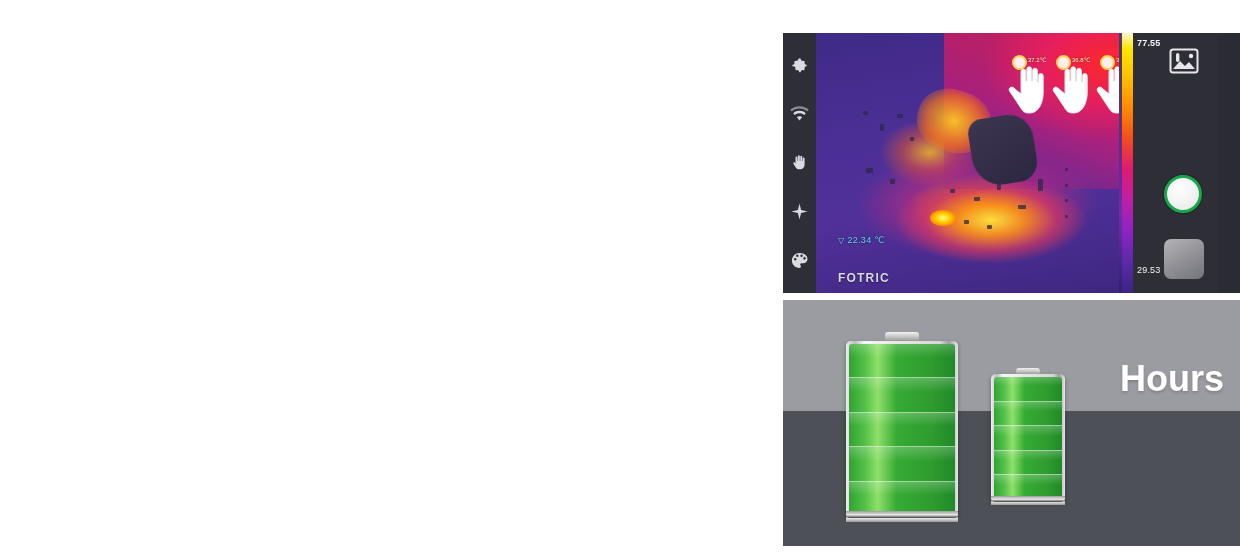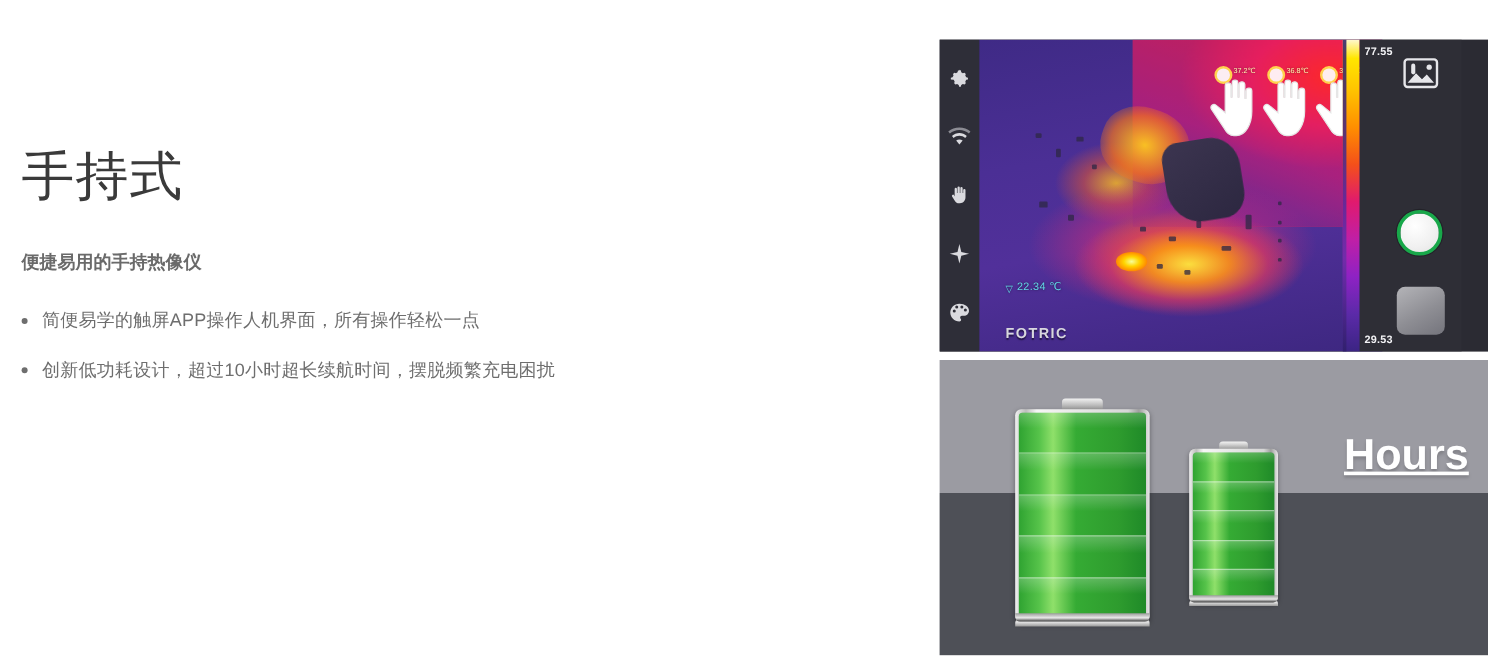--- a/index.html
+++ b/index.html
@@ -150,22 +150,22 @@
 
   .thermal-right {
     position:absolute; left:350px; top:0; width:85px; height:260px;
     background:#2e2e36; z-index:3;
   }
   .scale-max {
     position:absolute; left:4px; top:5px;
     font-size:9px; color:#f2f2f5; font-weight:bold; letter-spacing:.2px;
   }
   .scale-min {
-    position:absolute; left:4px; bottom:5px;
-    font-size:9px; color:#f2f2f5; font-weight:bold; letter-spacing:.2px;
+    position:absolute; left:4px; bottom:18px;
+    font-size:9px; color:#f2f2f5; font-weight:normal; letter-spacing:.2px;
   }
   .gallery-btn {
     position:absolute; right:18px; top:14px; width:32px; height:28px;
   }
   .gallery-btn svg { width:100%; height:100%; display:block; }
   .shutter-btn {
     position:absolute; right:16px; top:142px;
     width:38px; height:38px; border-radius:50%;
     border:3px solid #18a84a;
     background: radial-gradient(circle at 38% 32%, #ffffff 0%, #f0f0f0 60%, #e2e2e2 100%);
@@ -230,45 +230,27 @@
     text-shadow: 0 2px 3px rgba(0,0,0,.18);
   }
   .hours-plus {
     font-size:40px; font-weight:bold; vertical-align:top;
     position:relative; top:-6px; left:2px;
   }
   .hours-label {
     font-size:36px; font-weight:bold; letter-spacing:0px;
     margin-top:2px;
     text-shadow: 0 2px 3px rgba(0,0,0,.18);
-    text-decoration: underline;
   }
 </style>
 </head>
 <body>
 
 <div class="page">
 
-  <div class="text-col">
-
-    <h1 class="page-title">手持式</h1>
-
-    <div class="subtitle">便捷易用的手持热像仪</div>
-
-    <ul class="bullets">
-      <li class="bullet-item">
-        <span class="dot"></span>
-        <span>简便易学的触屏APP操作人机界面，所有操作轻松一点</span>
-      </li>
-      <li class="bullet-item">
-        <span class="dot"></span>
-        <span>创新低功耗设计，超过10小时超长续航时间，摆脱频繁充电困扰</span>
-      </li>
-    </ul>
-  </div>
 
   <div class="thermal-panel">
 
     <div class="thermal-sidebar">
 
       <span class="ticon" title="settings">
         <svg viewBox="0 0 24 24">
             <path d="M12 8.4a3.6 3.6 0 100 7.2 3.6 3.6 0 000-7.2zm0 5.4a1.8 1.8 0 110-3.6 1.8 1.8 0 010 3.6z"></path>
             <path d="M20.3 13.6l-.1-1.6.1-1.6 1.5-1.2-1.5-2.6-1.8.6-1.4-1-.4-1.9h-3l-.4 1.9-1.4 1-1.8-.6L8.6 9.2l1.5 1.2-.1 1.6.1 1.6-1.5 1.2 1.5 2.6 1.8-.6 1.4 1 .4 1.9h3l.4-1.9 1.4-1 1.8.6 1.5-2.6-1.5-1.2z" opacity=".0"></path>
             <path d="M12 2.6l1.6.9.3 1.8a7.5 7.5 0 011.7 1l1.8-.4 1.3 1.3-.5 1.8c.4.5.8 1.1 1 1.7l1.8.4v1.8l-1.8.4c-.2.6-.6 1.2-1 1.7l.5 1.8-1.3 1.3-1.8-.4c-.5.4-1.1.8-1.7 1l-.4 1.8h-1.8l-.4-1.8a7.5 7.5 0 01-1.7-1l-1.8.4-1.3-1.3.5-1.8a7.5 7.5 0 01-1-1.7L3 12.9v-1.8l1.8-.4c.2-.6.6-1.2 1-1.7l-.5-1.8 1.3-1.3 1.8.4c.5-.4 1.1-.8 1.7-1l.4-1.8H12z"></path>

